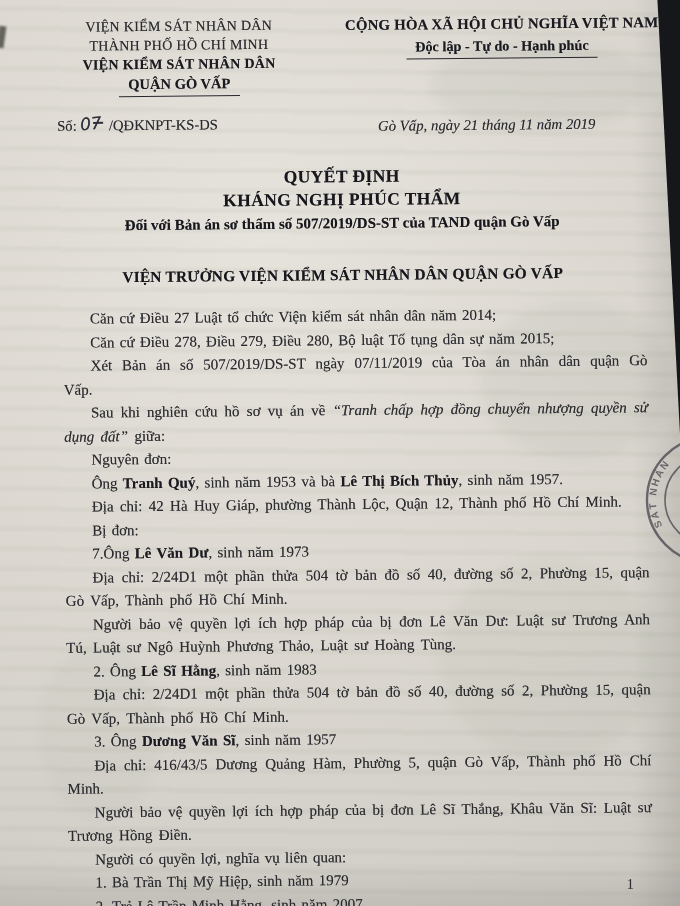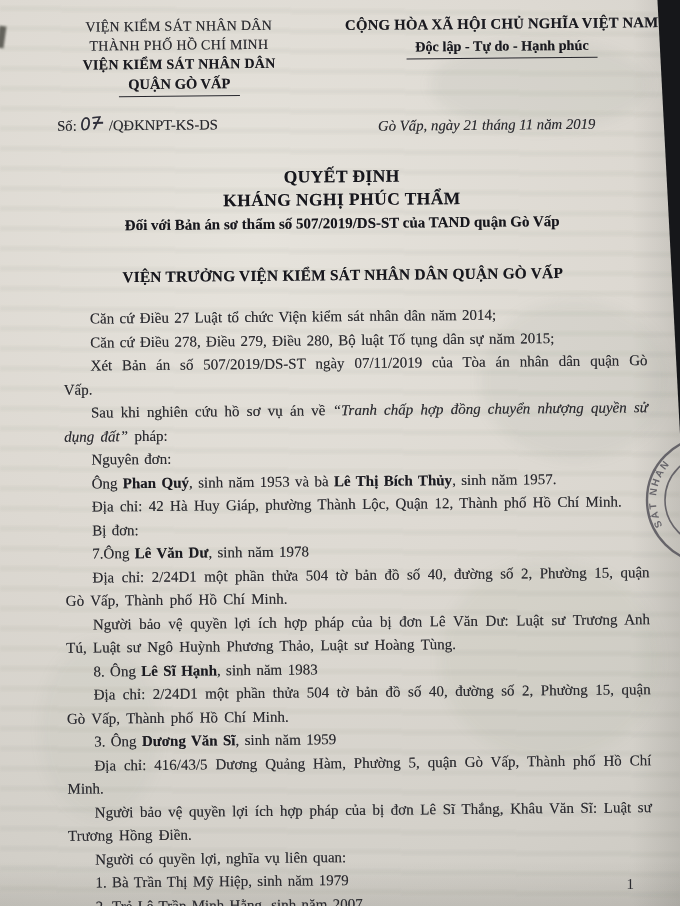--- a/index.html
+++ b/index.html
@@ -103,31 +103,31 @@
       <div class="t1">KHÁNG NGHỊ PHÚC THẨM</div>
       <div class="t3">Đối với Bản án sơ thẩm số 507/2019/DS-ST của TAND quận Gò Vấp</div>
     </div>
 
     <div class="issuer">VIỆN TRƯỞNG VIỆN KIỂM SÁT NHÂN DÂN QUẬN GÒ VẤP</div>
 
     <div class="bodytxt">
       <p>Căn cứ Điều 27 Luật tổ chức Viện kiểm sát nhân dân năm 2014;</p>
       <p>Căn cứ Điều 278, Điều 279, Điều 280, Bộ luật Tố tụng dân sự năm 2015;</p>
       <p class="wide">Xét Bản án số 507/2019/DS-ST ngày 07/11/2019 của Tòa án nhân dân quận Gò Vấp.</p>
-      <p class="mid"><span>Sau khi nghiên cứu hồ sơ vụ án về </span><span class="q">“Tranh chấp hợp đồng chuyển nhượng quyền sử dụng đất”</span><span> pháp:</span></p>
+      <p class="mid"><span>Sau khi nghiên cứu hồ sơ vụ án về </span><span class="q">“Tranh chấp hợp đồng chuyển nhượng quyền sử dụng đất”</span><span> giữa:</span></p>
       <p>Nguyên đơn:</p>
-      <p><span>Ông </span><b>Phan Quý</b><span>, sinh năm 1953 và bà </span><b>Lê Thị Bích Thủy</b><span>, sinh năm 1957.</span></p>
+      <p><span>Ông </span><b>Tranh Quý</b><span>, sinh năm 1953 và bà </span><b>Lê Thị Bích Thủy</b><span>, sinh năm 1957.</span></p>
       <p class="mid">Địa chỉ: 42 Hà Huy Giáp, phường Thành Lộc, Quận 12, Thành phố Hồ Chí Minh.</p>
       <p>Bị đơn:</p>
-      <p><span>7.Ông </span><b>Lê Văn Dư</b><span>, sinh năm 1978</span></p>
+      <p><span>7.Ông </span><b>Lê Văn Dư</b><span>, sinh năm 1973</span></p>
       <p class="mid">Địa chỉ: 2/24D1 một phần thửa 504 tờ bản đồ số 40, đường số 2, Phường 15, quận Gò Vấp, Thành phố Hồ Chí Minh.</p>
       <p class="mid">Người bảo vệ quyền lợi ích hợp pháp của bị đơn Lê Văn Dư: Luật sư Trương Anh Tú, Luật sư Ngô Huỳnh Phương Thảo, Luật sư Hoàng Tùng.</p>
-      <p><span>8. Ông </span><b>Lê Sĩ Hạnh</b><span>, sinh năm 1983</span></p>
+      <p><span>2. Ông </span><b>Lê Sĩ Hằng</b><span>, sinh năm 1983</span></p>
       <p class="mid">Địa chỉ: 2/24D1 một phần thửa 504 tờ bản đồ số 40, đường số 2, Phường 15, quận Gò Vấp, Thành phố Hồ Chí Minh.</p>
-      <p><span>3. Ông </span><b>Dương Văn Sĩ</b><span>, sinh năm 1959</span></p>
+      <p><span>3. Ông </span><b>Dương Văn Sĩ</b><span>, sinh năm 1957</span></p>
       <p>Địa chỉ: 416/43/5 Dương Quảng Hàm, Phường 5, quận Gò Vấp, Thành phố Hồ Chí Minh.</p>
       <p class="mid">Người bảo vệ quyền lợi ích hợp pháp của bị đơn Lê Sĩ Thắng, Khâu Văn Sĩ: Luật sư Trương Hồng Điền.</p>
       <p>Người có quyền lợi, nghĩa vụ liên quan:</p>
       <p>1. Bà Trần Thị Mỹ Hiệp, sinh năm 1979</p>
       <p>2. Trẻ Lê Trần Minh Hằng, sinh năm 2007</p>
     </div>
   </div>
 
   <svg class="seal" width="150" height="190" viewBox="0 0 150 190">
     <circle cx="110" cy="94" r="63" fill="none" stroke="#514f57" stroke-width="2.4"></circle>

